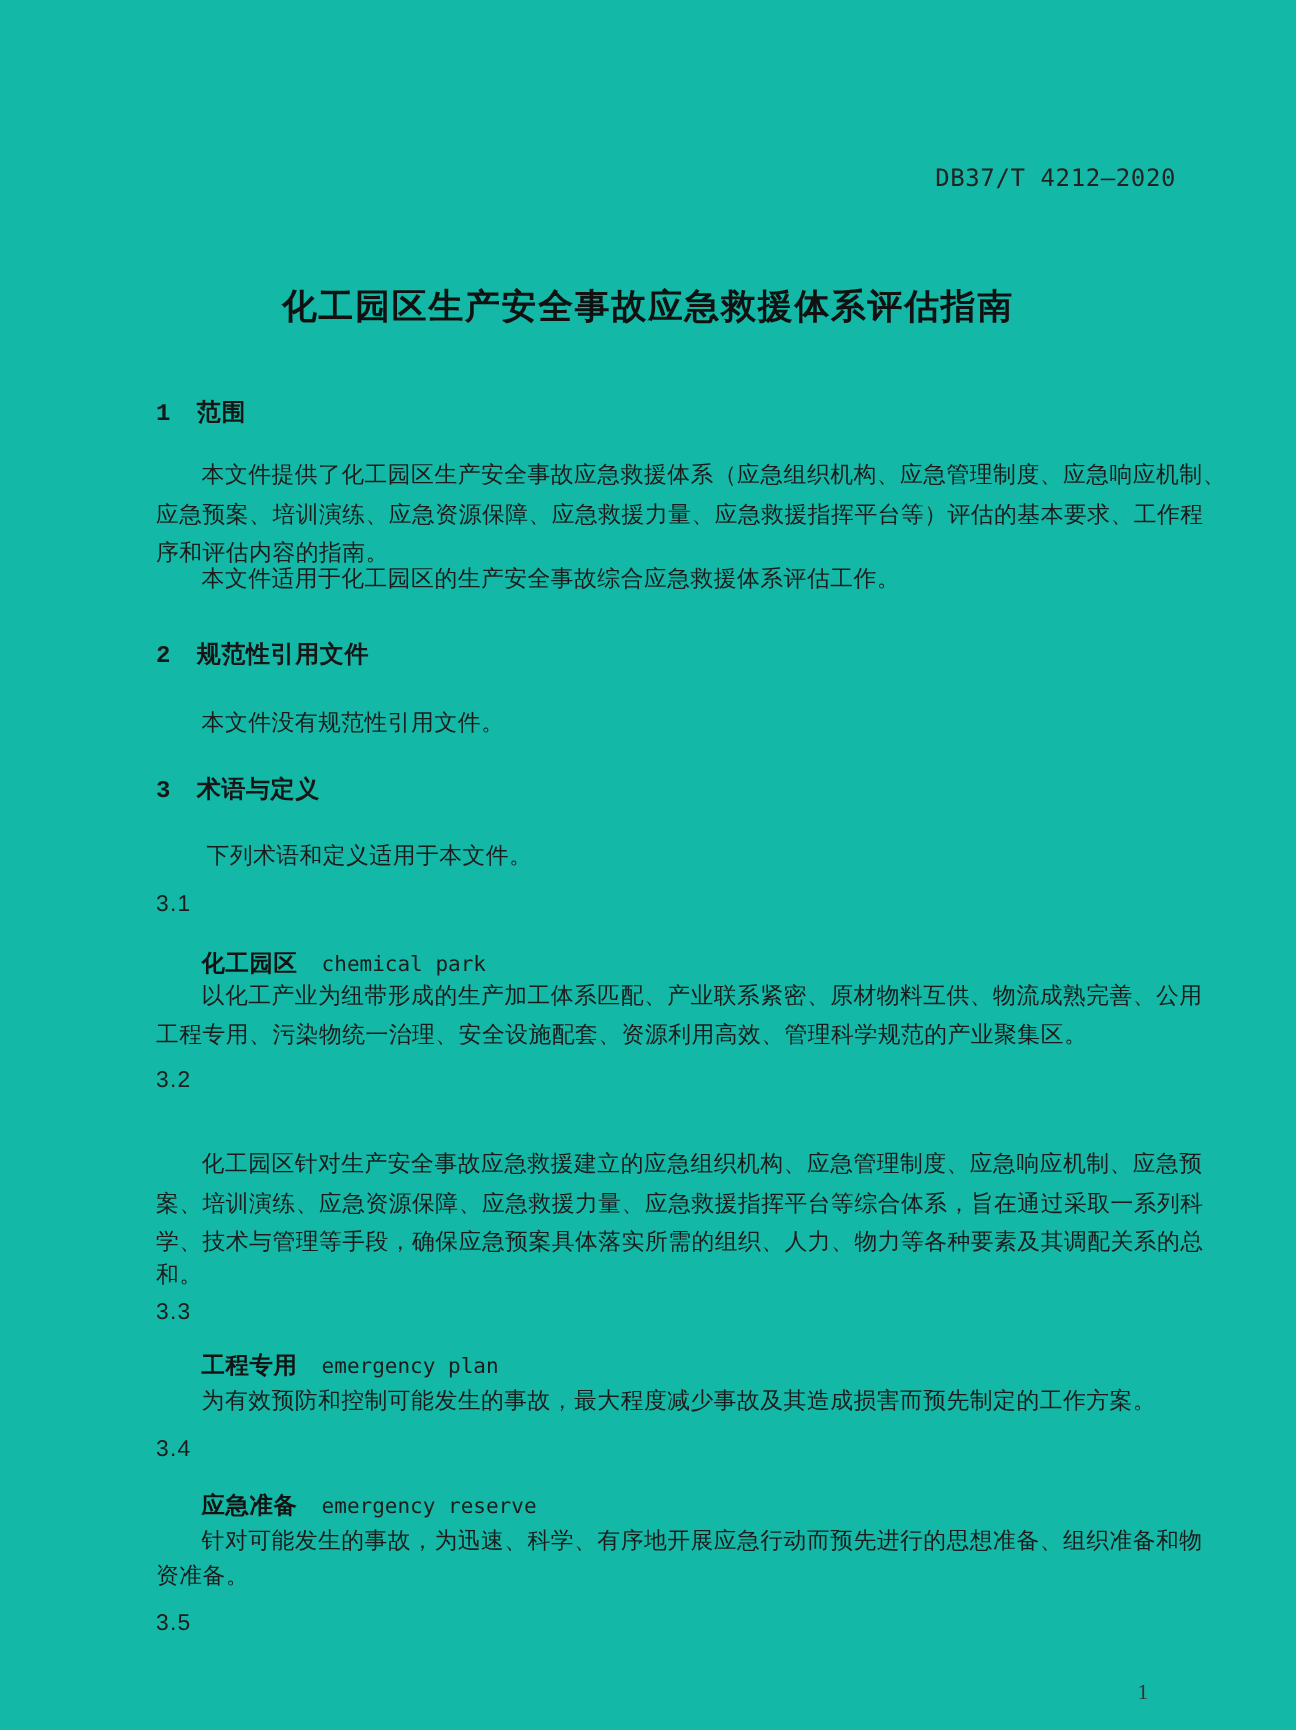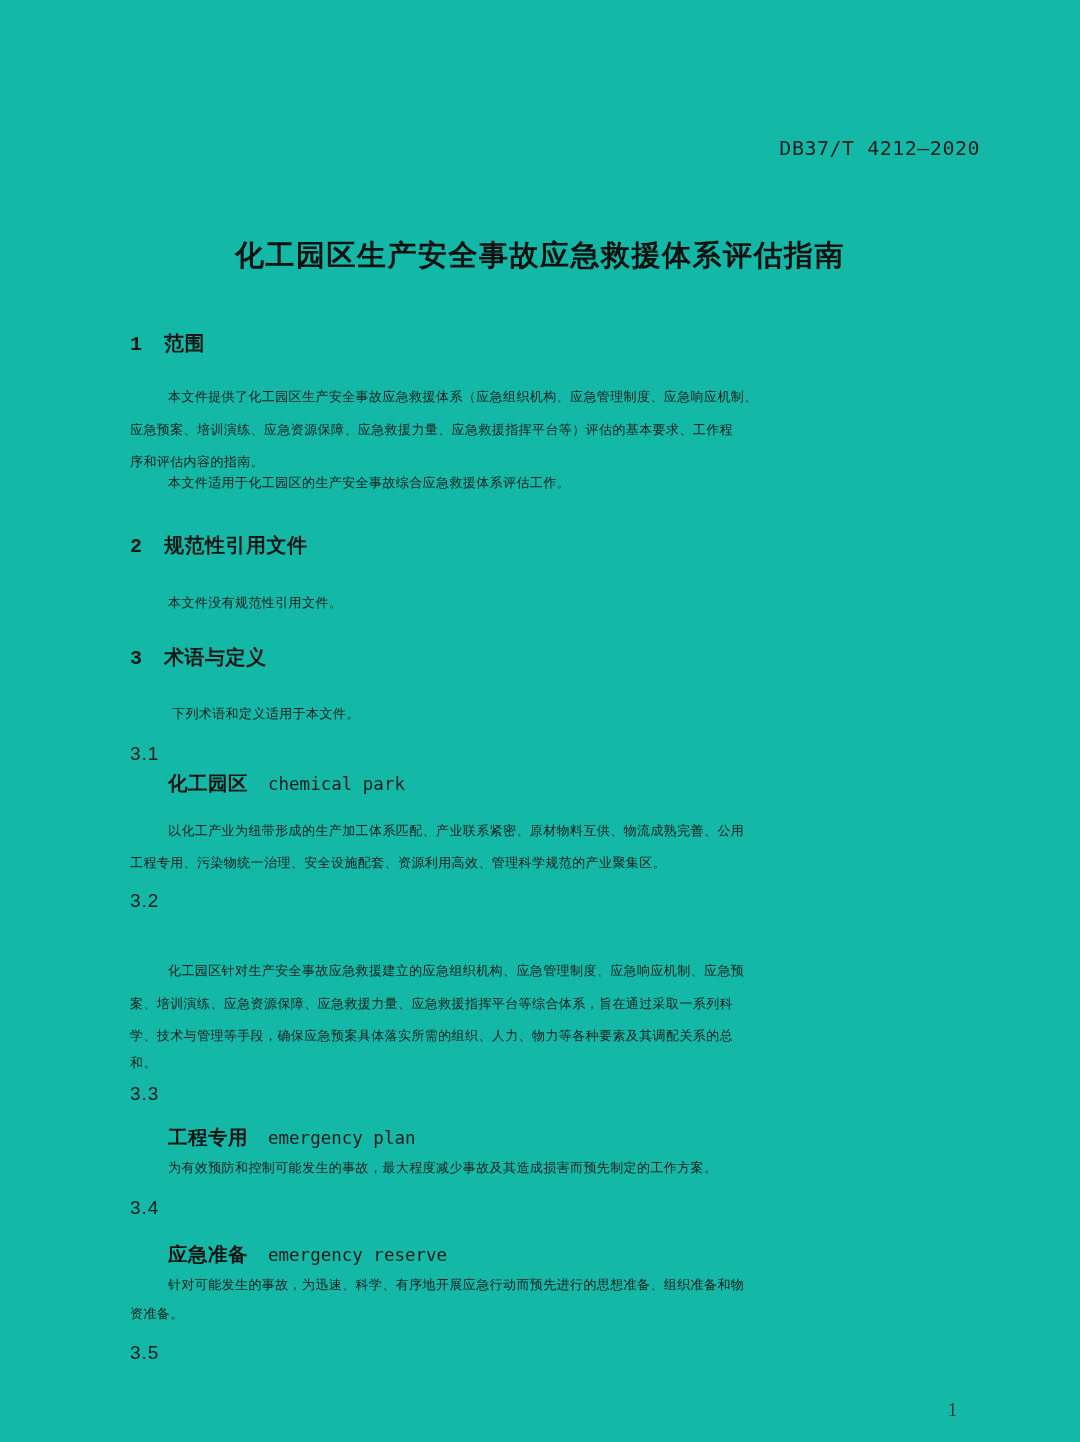--- a/index.html
+++ b/index.html
@@ -9,21 +9,21 @@
     width: 1080px;
     height: 1442px;
     background: #14b8a6;
     color: #1c1c1c;
     font-family: "Liberation Serif", serif;
     overflow: hidden;
   }
   .line {
     position: absolute;
     white-space: pre;
-    font-size: 13px;
+    font-size: 19px;
     line-height: 26px;
     letter-spacing: 0.4px;
   }
   .doc-code {
     position: absolute;
     top: 136px;
     right: 100px;
     font-family: "DejaVu Sans Mono", monospace;
     font-size: 20px;
     font-weight: 500;
@@ -103,21 +103,21 @@
   <div class="line flush" style="top:449px;">序和评估内容的指南。</div>
   <div class="line indent" style="top:470px;">本文件适用于化工园区的生产安全事故综合应急救援体系评估工作。</div>
 
   <div class="heading" style="top:532px; left:130px;"><span class="h-num">2</span><span>规范性引用文件</span></div>
   <div class="line indent" style="top:590px;">本文件没有规范性引用文件。</div>
 
   <div class="heading" style="top:644px; left:130px;"><span class="h-num">3</span><span>术语与定义</span></div>
   <div class="line intro-indent" style="top:701px;">下列术语和定义适用于本文件。</div>
 
   <div class="clause-num" style="top:743px;">3.1</div>
-  <div class="term-line" style="top:770px;text-align:center;"><span class="term-zh">化工园区</span><span class="term-en">chemical park</span></div>
+  <div class="term-line" style="top:789px;text-align:center;"><span class="term-zh">化工园区</span><span class="term-en">chemical park</span></div>
   <div class="line indent" style="top:818px;">以化工产业为纽带形成的生产加工体系匹配、产业联系紧密、原材物料互供、物流成熟完善、公用</div>
   <div class="line flush" style="top:850px;">工程专用、污染物统一治理、安全设施配套、资源利用高效、管理科学规范的产业聚集区。</div>
 
   <div class="clause-num" style="top:890px;">3.2</div>
   <div class="line indent" style="top:958px;">化工园区针对生产安全事故应急救援建立的应急组织机构、应急管理制度、应急响应机制、应急预</div>
   <div class="line flush" style="top:991px;">案、培训演练、应急资源保障、应急救援力量、应急救援指挥平台等综合体系，旨在通过采取一系列科</div>
   <div class="line flush" style="top:1023px;">学、技术与管理等手段，确保应急预案具体落实所需的组织、人力、物力等各种要素及其调配关系的总</div>
   <div class="line flush" style="top:1050px;">和。</div>
 
   <div class="clause-num" style="top:1083px;">3.3</div>

